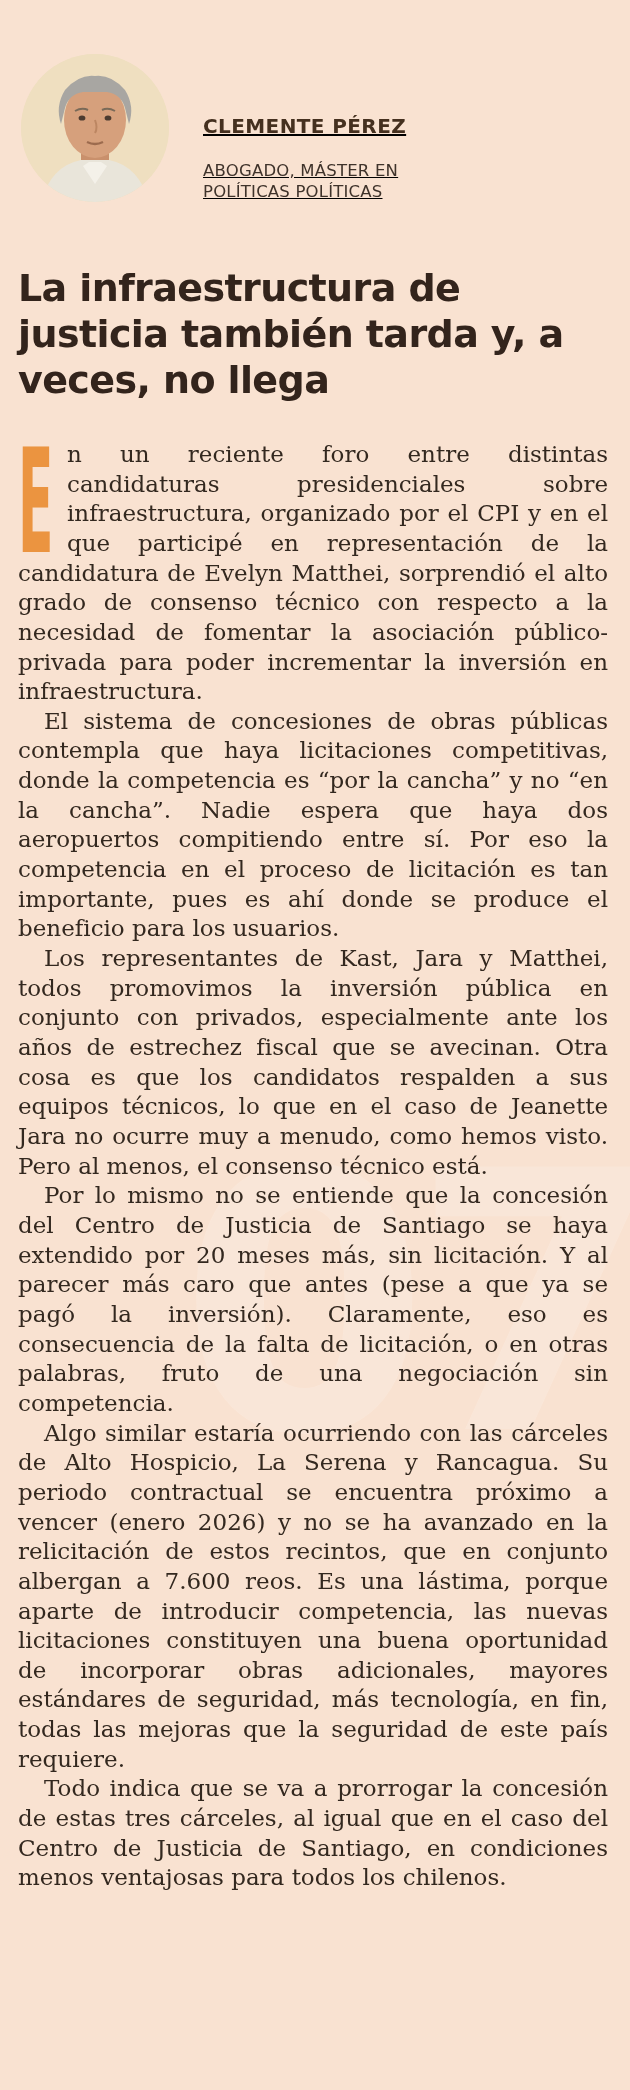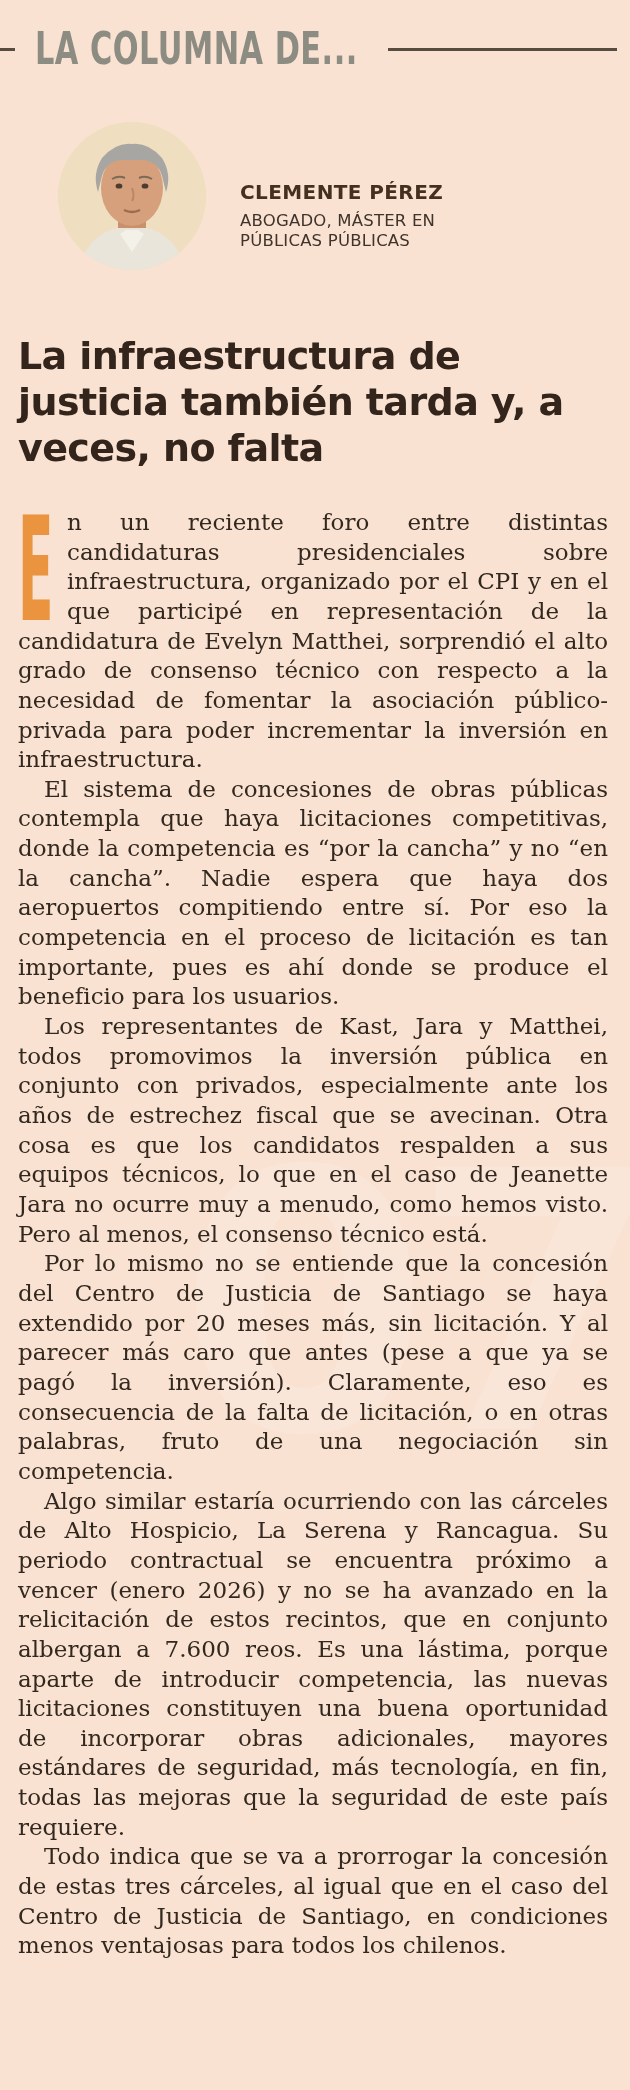--- a/index.html
+++ b/index.html
@@ -26,28 +26,28 @@
   .section-title { margin:0 0 0 20px; padding:0; }
   .section-title .condensed {
     display:inline-block; white-space:nowrap;
     font-family:"DejaVu Sans", sans-serif; font-weight:700;
     font-size:31px; line-height:1; letter-spacing:0.5px;
     color:#8c8c82;
     transform:scale(0.98,1.42); transform-origin:left center;
   }
 
   
-  .author { display:flex; align-items:flex-start; margin-top:54px; padding-left:58px; }
+  .author { display:flex; align-items:flex-end; margin-top:54px; padding-left:21px;text-decoration:underline; }
   .photo {
     flex:none; width:148px; height:148px; border-radius:50%;
     overflow:hidden; background:#efdfc0;
   }
   .author-text { margin-left:34px; margin-top:58px; font-family:"DejaVu Sans", sans-serif; }
   .author-name { font-size:20px; font-weight:700; letter-spacing:0.4px; color:#45301f; }
-  .author-role { margin-top:7px; font-size:16.5px; line-height:1.24; letter-spacing:0.2px; color:#3f332b; }
+  .author-role { margin-top:23px; font-size:16.5px; line-height:1.24; letter-spacing:0.2px; color:#3f332b; }
 
   
   .headline {
     margin:64px 20px 0 18px;
     font-family:"DejaVu Sans", sans-serif; font-weight:700;
     font-size:38px; line-height:1.21; letter-spacing:-0.6px;
     color:#33241c;
   }
 
   
@@ -84,27 +84,20 @@
 </style>
 </head>
 <body>
 
 <div class="page">
 
   <div class="watermark">07</div>
 
   <div class="content">
 
-    <header class="section-header">
-      <span class="rule rule-left"></span>
-      <h1 class="section-title">
-        <span class="condensed">LA COLUMNA DE...</span>
-      </h1>
-      <span class="rule rule-right"></span>
-    </header>
 
     <section class="author">
       <div class="photo">
         <svg width="148" height="148" viewBox="0 0 148 148">
           <circle cx="74" cy="74" r="74" fill="#efdfc0"></circle>
           <rect x="60" y="92" width="28" height="26" fill="#c9906c"></rect>
           <path d="M20 148 Q30 112 60 106 L88 106 Q118 112 128 148 Z" fill="#e9e5da"></path>
           <path d="M62 112 L74 130 L86 112 L80 108 L68 108 Z" fill="#f4f1e9"></path>
           <ellipse cx="74" cy="66" rx="31" ry="38" fill="#d6a07c"></ellipse>
           <path d="M40 70 Q36 28 74 24 Q112 28 108 70 Q110 44 96 38 Q82 34 74 36 Q66 34 52 38 Q38 44 40 70 Z" fill="#9c9a96"></path>
@@ -114,26 +107,26 @@
           <path d="M54 57 Q61 53 67 56" stroke="#7a6a58" stroke-width="2" fill="none"></path>
           <path d="M81 56 Q87 53 94 57" stroke="#7a6a58" stroke-width="2" fill="none"></path>
           <path d="M66 88 Q74 92 82 88" stroke="#9c6b4e" stroke-width="2.4" fill="none"></path>
           <path d="M74 66 Q77 74 74 79" stroke="#bc8662" stroke-width="2" fill="none"></path>
         </svg>
       </div>
       <div class="author-text">
         <div class="author-name">CLEMENTE PÉREZ</div>
         <div class="author-role">
           <div>ABOGADO, MÁSTER EN</div>
-          <div>PÚBLICAS PÚBLICAS</div>
+          <div>POLÍTICAS POLÍTICAS</div>
         </div>
       </div>
     </section>
 
-    <h2 class="headline">La infraestructura de justicia también tarda y, a veces, no falta</h2>
+    <h2 class="headline">La infraestructura de justicia también tarda y, a veces, no llega</h2>
 
     <div class="article">
       <p>
         <span class="dropcap-box">
             <span class="dropcap">E</span>
           </span><span>n un reciente foro entre distintas candidaturas presidenciales sobre infraestructura, organizado por el CPI y en el que participé en representación de la candidatura de Evelyn Matthei, sorprendió el alto grado de consenso técnico con respecto a la necesidad de fomentar la asociación público-privada para poder incrementar la inversión en infraestructura.</span>
       </p>
       <p class="indent">El sistema de concesiones de obras públicas contempla que haya licitaciones competitivas, donde la competencia es “por la cancha” y no “en la cancha”. Nadie espera que haya dos aeropuertos compitiendo entre sí. Por eso la competencia en el proceso de licitación es tan importante, pues es ahí donde se produce el beneficio para los usuarios.</p>
       <p class="indent">Los representantes de Kast, Jara y Matthei, todos promovimos la inversión pública en conjunto con privados, especialmente ante los años de estrechez fiscal que se avecinan. Otra cosa es que los candidatos respalden a sus equipos técnicos, lo que en el caso de Jeanette Jara no ocurre muy a menudo, como hemos visto. Pero al menos, el consenso técnico está.</p>
       <p class="indent">

